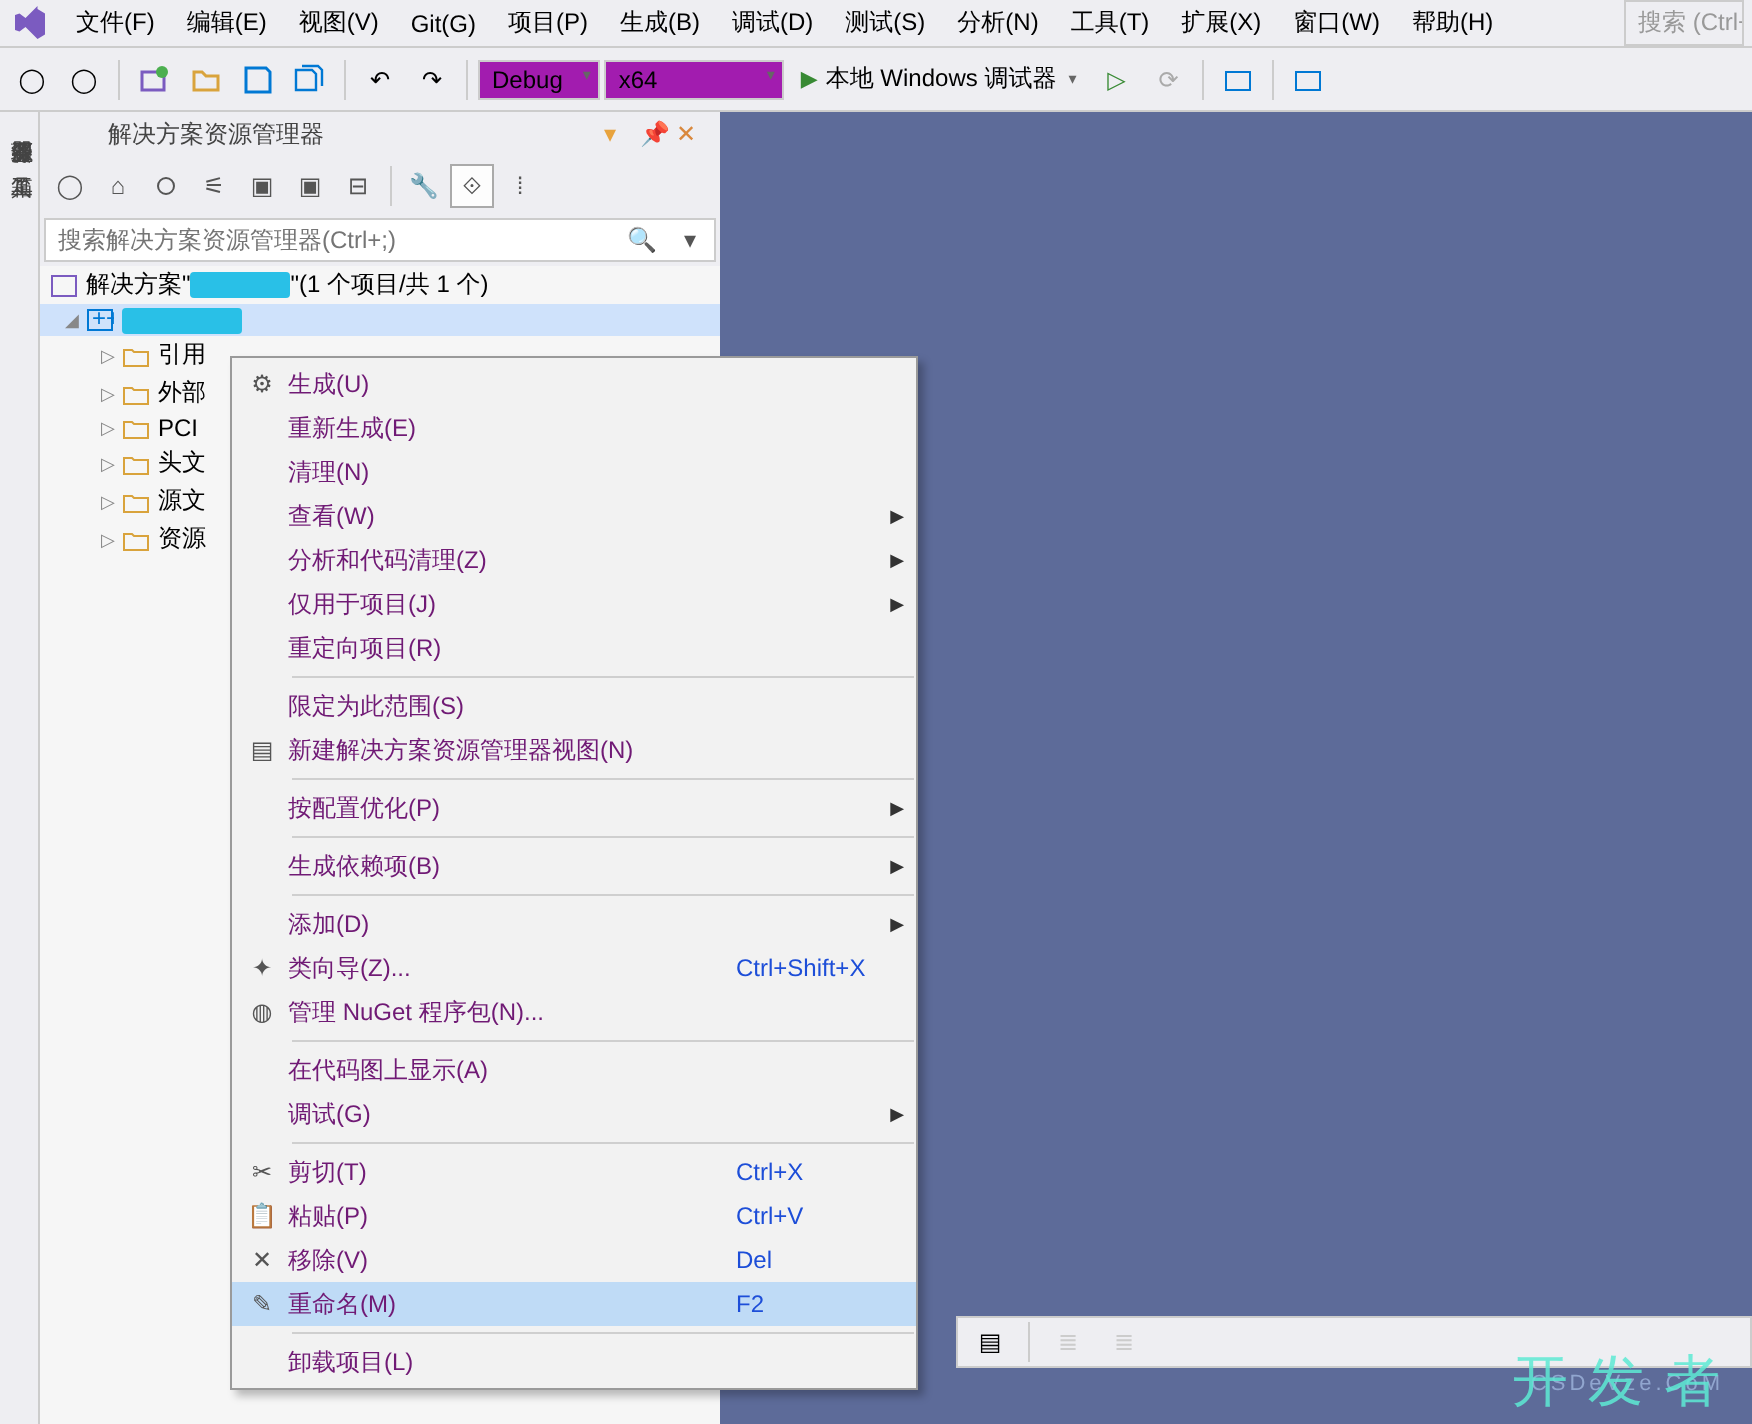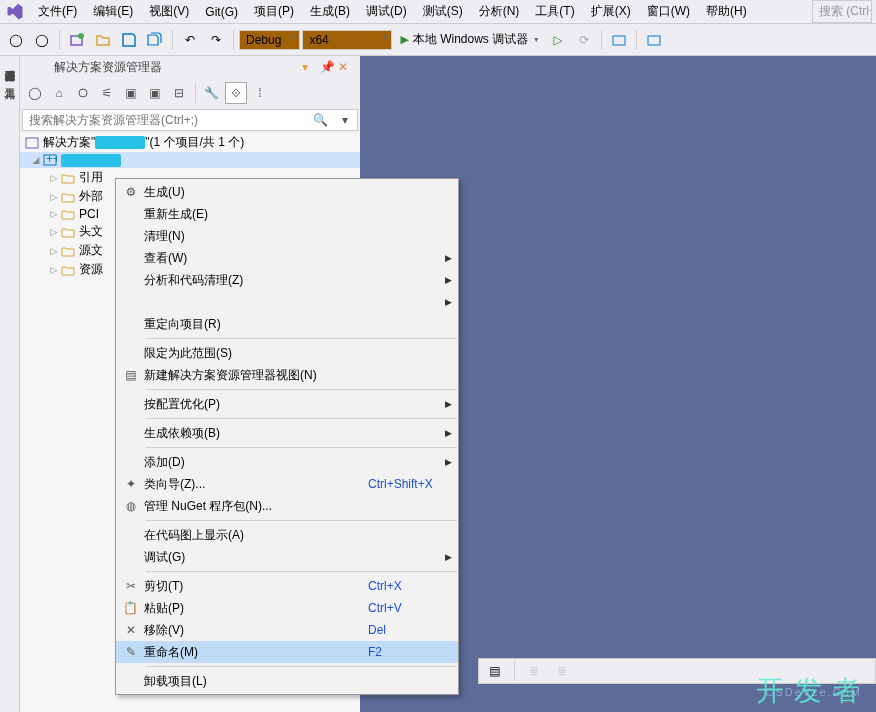--- a/index.html
+++ b/index.html
@@ -6,21 +6,21 @@
 body { width: 876px; height: 712px; background: #5d6b99; overflow: hidden; position: relative; }
 
 .menubar { background: #eeeef2; height: 24px; display: flex; align-items: center; padding: 0 4px; border-bottom: 1px solid #ccc; }
 .vs-logo { width: 18px; height: 18px; margin: 0 6px 0 2px; }
 .menubar-item { padding: 3px 8px; cursor: default; }
 .search-box-top { margin-left: auto; border: 1px solid #ccc; padding: 2px 6px; color: #999; width: 60px; overflow: hidden; white-space: nowrap; }
 
 .toolbar { background: #eeeef2; height: 32px; display: flex; align-items: center; padding: 0 4px; gap: 2px; border-bottom: 1px solid #ccc; }
 .tb-btn { width: 24px; height: 24px; display: flex; align-items: center; justify-content: center; cursor: default; }
 .tb-sep { width: 1px; height: 20px; background: #ccc; margin: 0 3px; }
-.tb-combo { border: 1px solid #ccc; background: #a16207; padding: 2px 18px 2px 6px; position: relative; min-width: 60px; }
+.tb-combo { border: 1px solid #ccc; background: #a21caf; padding: 2px 18px 2px 6px; position: relative; min-width: 60px; }
 .tb-combo::after { content: "▾"; position: absolute; right: 4px; color: #666; font-size: 8px; }
 .debugger-btn { display: flex; align-items: center; gap: 4px; padding: 2px 6px; }
 .play-icon { color: #388a34; font-size: 11px; }
 
 .main-area { display: flex; height: calc(100% - 56px); }
 .left-rail { width: 20px; background: #eeeef2; border-right: 1px solid #ccc; display: flex; flex-direction: column; align-items: center; padding-top: 6px; gap: 18px; }
 .rail-text { writing-mode: vertical-rl; color: #444; font-size: 11px; }
 
 .panel { width: 340px; background: #eeeef2; display: flex; flex-direction: column; position: relative; z-index: 1; }
 .panel-header { background: #eeeef2; display: flex; align-items: center; padding: 3px 6px; color: #444; margin-left: 28px; }
@@ -37,21 +37,21 @@
 .tree-row { display: flex; align-items: center; padding: 1px 0; white-space: nowrap; }
 .tree-row.selected { background: #cfe2fb; }
 .expander { width: 12px; text-align: center; color: #888; font-size: 9px; cursor: default; }
 .tree-icon { width: 16px; height: 14px; margin-right: 3px; display: inline-flex; align-items: center; justify-content: center; }
 .redact { display: inline-block; background: #29c0e7; height: 13px; border-radius: 2px; }
 
 .context-menu { position: absolute; left: 115px; top: 178px; width: 344px; background: #f2f2f2; border: 1px solid #9a9a9a; box-shadow: 3px 3px 4px rgba(0,0,0,0.25); z-index: 100; padding: 2px 0; }
 .menu-item { display: flex; align-items: center; height: 22px; padding: 0 20px 0 2px; position: relative; }
 .menu-item.highlighted { background: #bfdbf6; }
 .menu-icon-col { width: 26px; display: flex; align-items: center; justify-content: center; color: #555; }
-.menu-label { flex: 1; color: #000000; }
+.menu-label { flex: 1; color: #701a75; }
 .menu-shortcut { color: #1d4ed8; min-width: 70px; }
 .menu-arrow { position: absolute; right: 6px; color: #333; font-size: 9px; }
 .menu-sep { height: 1px; background: #cfcfcf; margin: 3px 1px 3px 30px; }
 
 .bottom-toolbar { position: absolute; bottom: 28px; left: 478px; right: 0; height: 26px; background: #eeeef2; border: 1px solid #ccc; display: flex; align-items: center; padding: 0 4px; gap: 4px; }
 
 .watermark { position: absolute; right: 6px; bottom: 2px; font-size: 28px; color: #5eead4; letter-spacing: 10px; font-weight: 500; opacity: 0.85; }
 .watermark2 { position: absolute; right: 14px; bottom: 14px; font-size: 11px; color: #91a6cf; letter-spacing: 2px; }
 
 .glyph { font-family: "Segoe UI Symbol", sans-serif; }
@@ -272,20 +272,21 @@
       <span class="menu-arrow">▶</span>
     </div>
     <div class="menu-item">
       <span class="menu-icon-col glyph"></span>
       <span class="menu-label">分析和代码清理(Z)</span>
       <span class="menu-shortcut"></span>
       <span class="menu-arrow">▶</span>
     </div>
     <div class="menu-item">
       <span class="menu-icon-col glyph"></span>
+      <span class="menu-label">仅用于项目(J)</span>
       <span class="menu-shortcut"></span>
       <span class="menu-arrow">▶</span>
     </div>
     <div class="menu-item">
       <span class="menu-icon-col glyph"></span>
       <span class="menu-label">重定向项目(R)</span>
       <span class="menu-shortcut"></span>
       </div>
     <div class="menu-sep"></div>
     <div class="menu-item">

